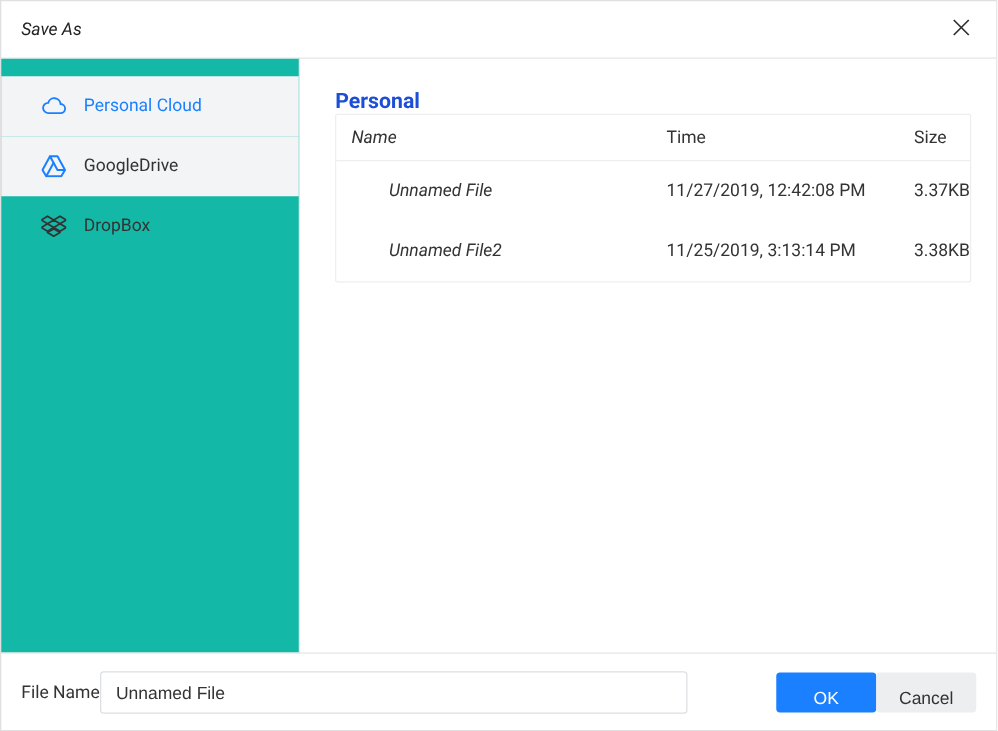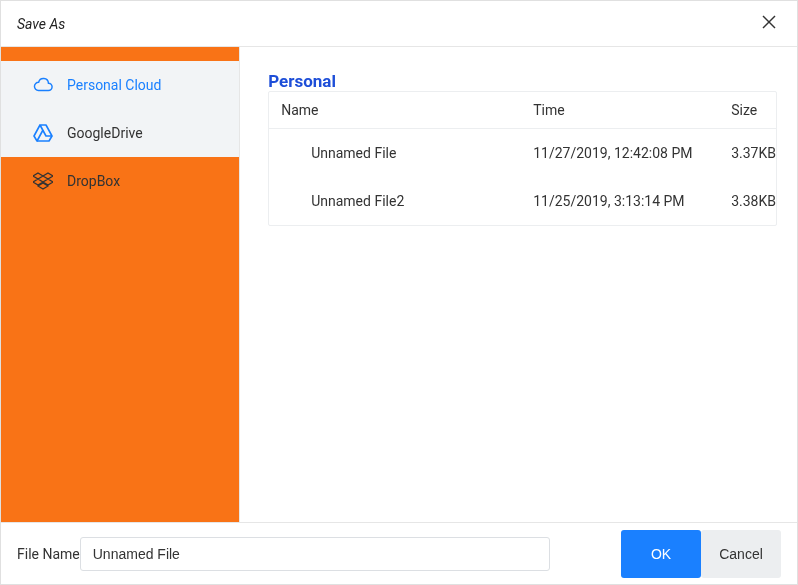--- a/index.html
+++ b/index.html
@@ -45,21 +45,21 @@
     .close-btn svg { stroke: #333; }
     .body {
       flex: 1;
       display: flex;
       min-height: 0;
     }
     .sidebar {
       width: 240px;
       border-right: 1px solid #e6e6e6;
       padding-top: 14px;
-      background: #f97316;
+      background: #14b8a6;
     }
     .sidebar-item {
       display: flex;
       align-items: center;
       gap: 14px;
       padding: 14px 18px 14px 32px;
       cursor: pointer;
       color: #333;
     }
     .sidebar-item.active {
@@ -94,21 +94,21 @@
       border: 1px solid #eceef0;
       border-radius: 2px;
     }
     .table-header {
       display: flex;
       padding: 10px 0;
       color: #333;
       font-size: 14px;
       border-bottom: 1px solid #eceef0;
     }
-    .col-name { flex: 0 0 238px; padding-left: 12px; }
+    .col-name { flex: 0 0 238px; padding-left: 12px; font-style: italic; }
     .col-time { flex: 0 0 198px; margin-left: 26px; }
     .col-size { flex: 1; }
     .table-row {
       display: flex;
       padding: 16px 0;
       color: #333;
       font-size: 14px;
       cursor: pointer;
     }
     .table-row .col-name { padding-left: 42px; }
@@ -128,21 +128,21 @@
       height: 34px;
       border: 1px solid #dcdfe3;
       border-radius: 3px;
       padding: 0 12px;
       font-size: 14px;
       color: #333;
       outline: none;
     }
     .spacer { flex: 1; }
     .btn {
-      height: 48px;
+      height: 32px;
       min-width: 80px;
       border-radius: 3px;
       border: none;
       font-size: 14px;
       cursor: pointer;
       padding: 12px 18px;
     }
     .btn-primary {
       background: #1a80ff;
       color: #fff;

